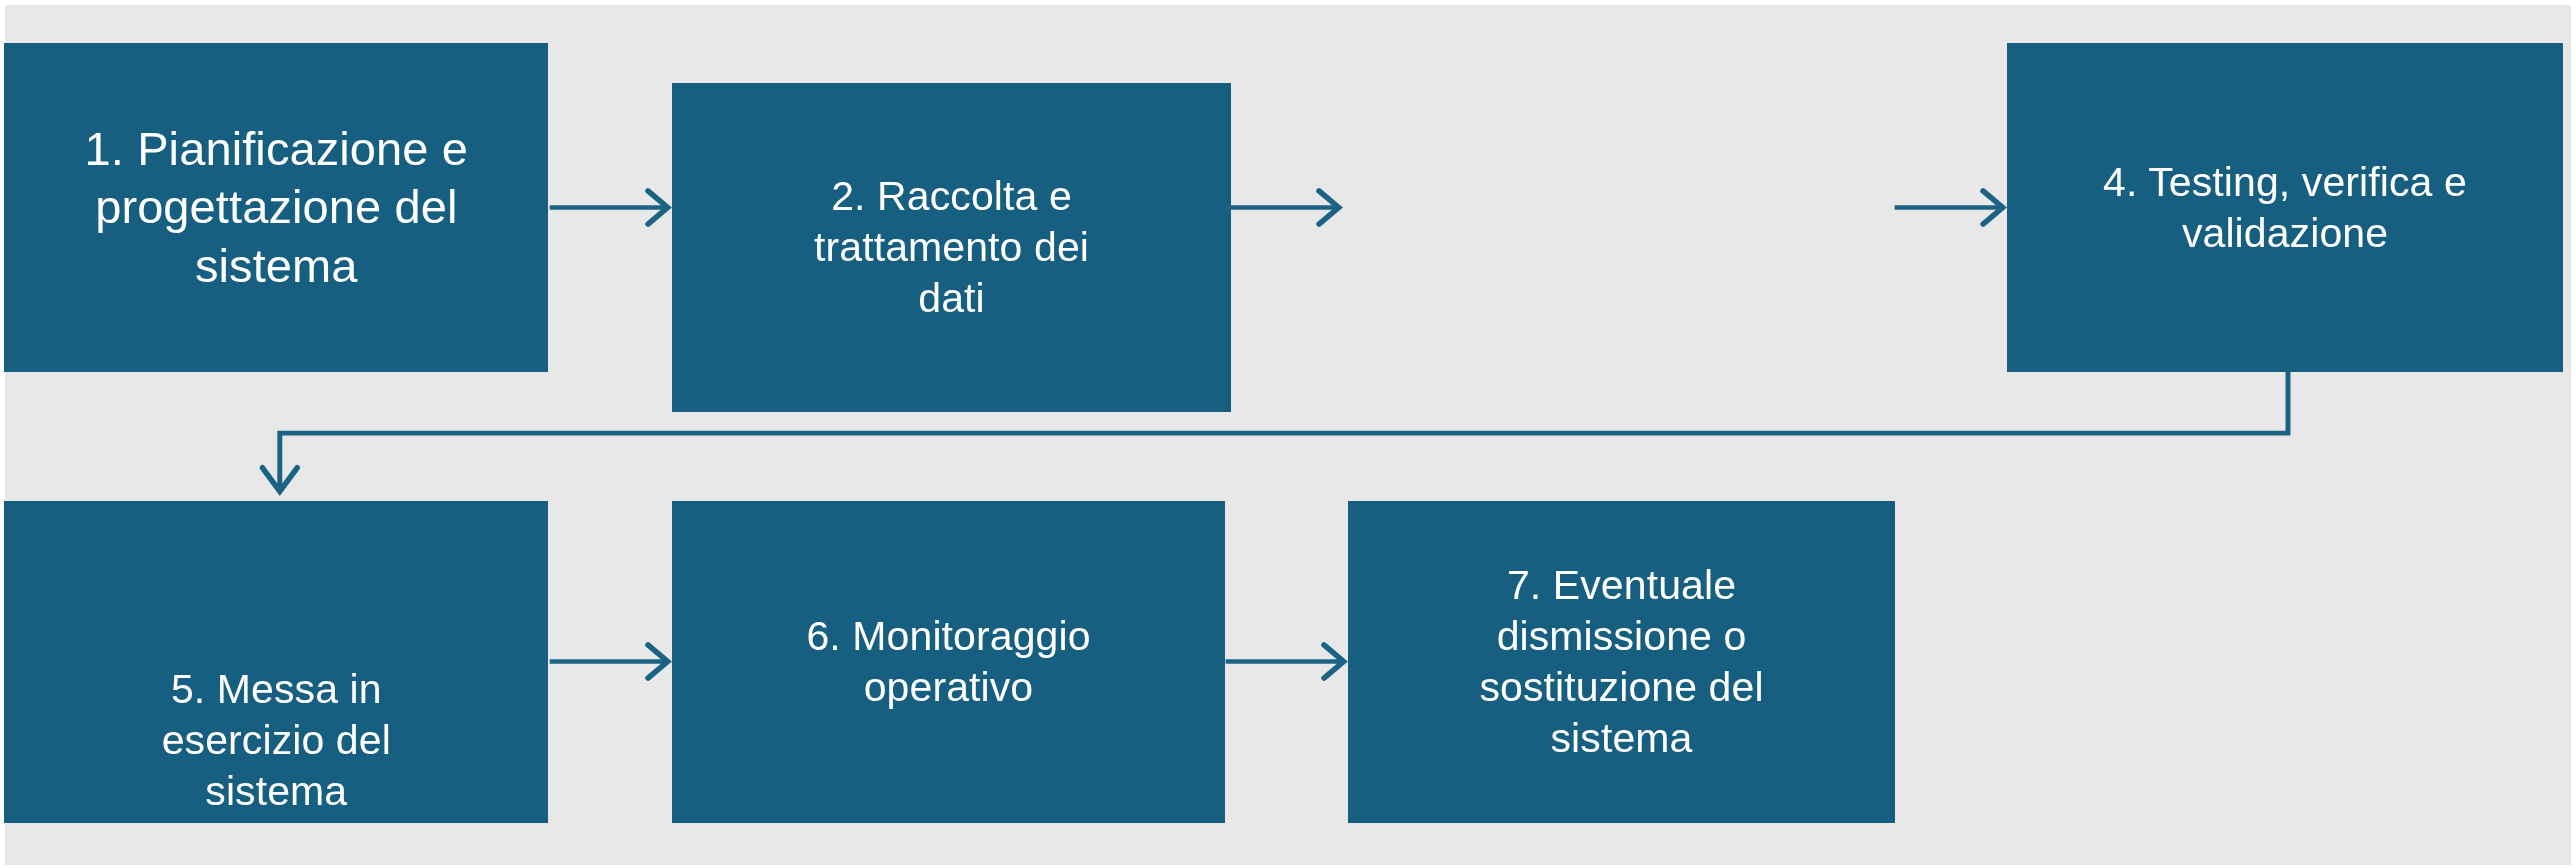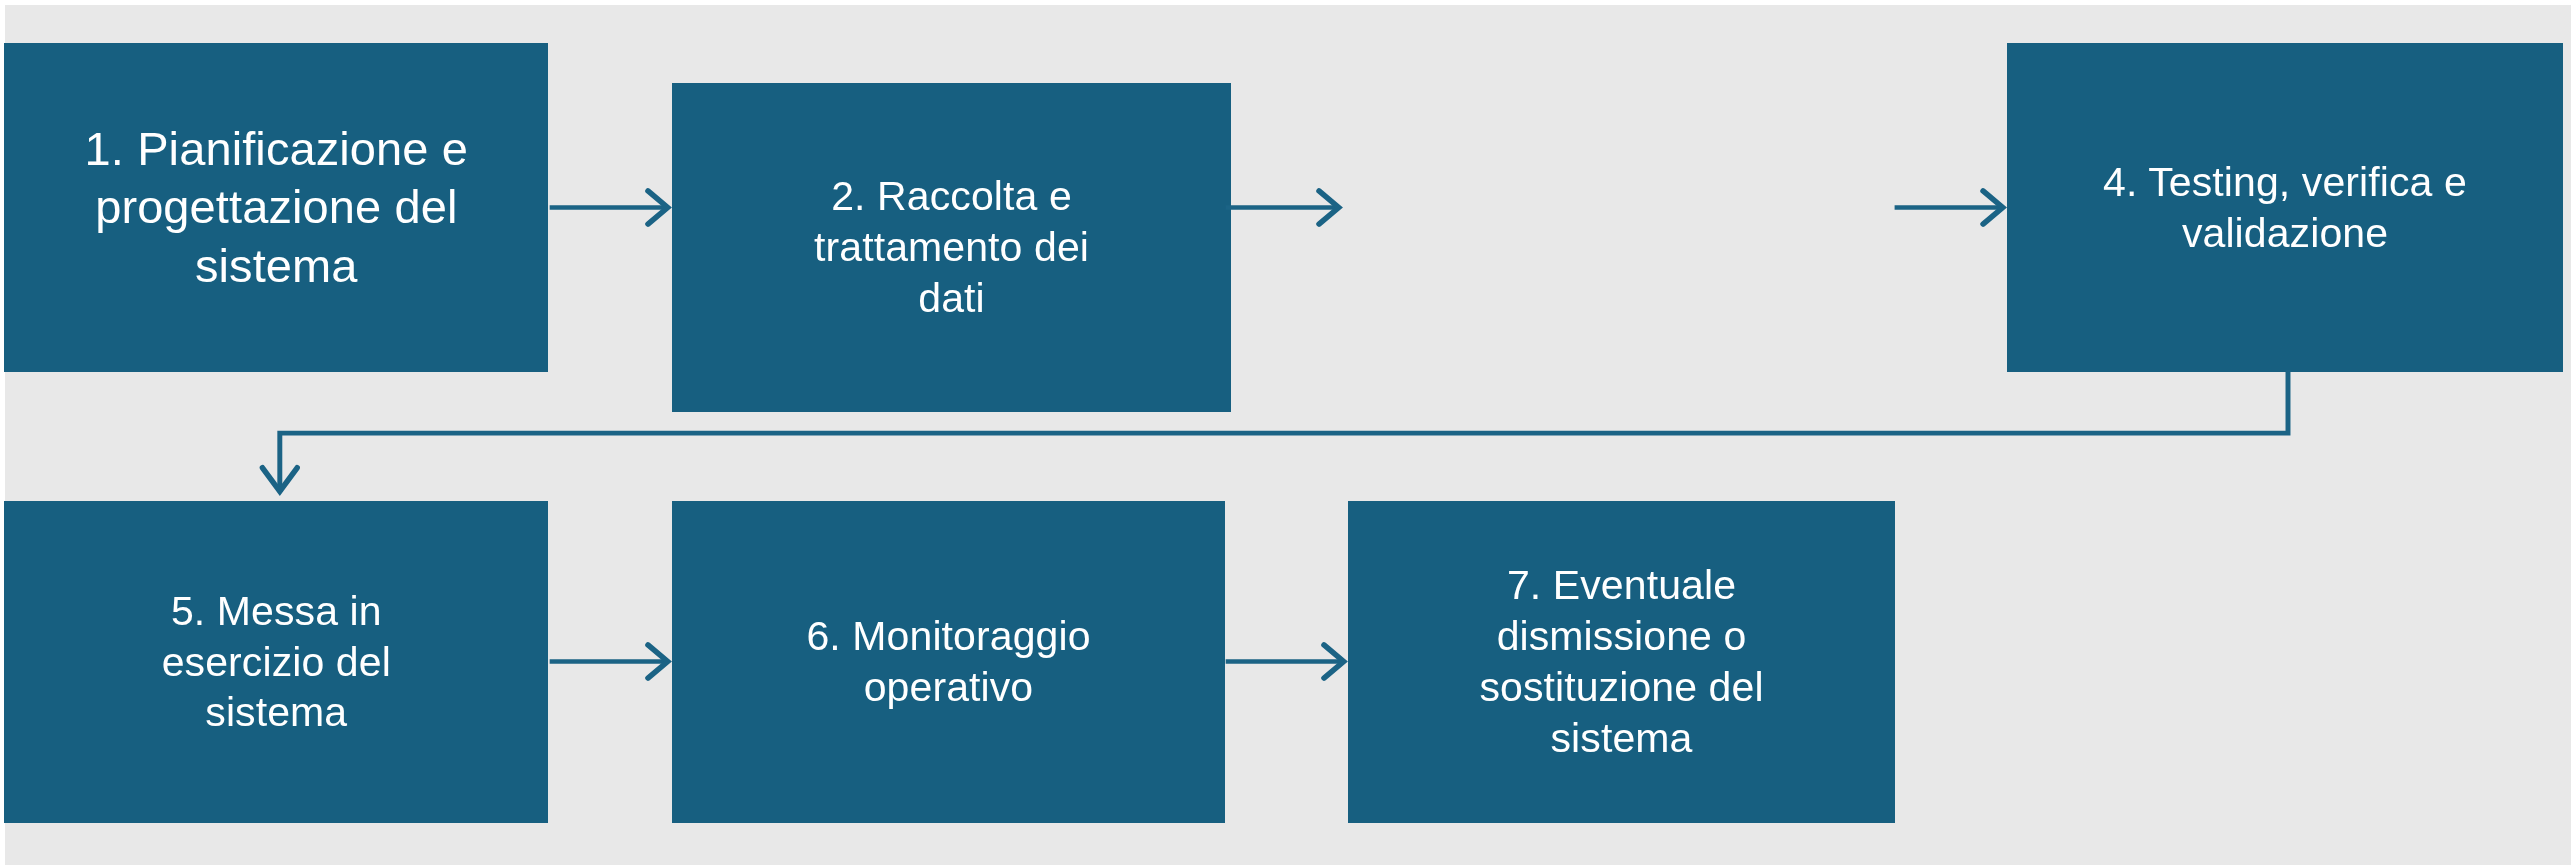--- a/index.html
+++ b/index.html
@@ -108,21 +108,21 @@
   </div>
 
   <div class="connector" style="left:249px; top:370px; width:2050px; height:130px;">
     <svg width="2050" height="130" viewBox="0 0 3300 210" aria-hidden="true">
 
       <path d="M 3288 0 L 3288 102 L 44 102 L 44 190" fill="none" stroke="#1b6385" stroke-width="8" stroke-linejoin="miter"></path>
       <polyline points="16,158 44,196 72,158" fill="none" stroke="#1b6385" stroke-width="9" stroke-linecap="round" stroke-linejoin="miter"></polyline>
     </svg>
   </div>
 
-  <div class="node" style="left:4.3px; top:501px; width:544px; height:322px; font-size:41px;">
+  <div class="node" style="left:4.3px; top:501px; width:544px; height:322px; font-size:41px;align-items:flex-end;">
     <span class="node-label">5. Messa in
 esercizio del
 sistema</span>
   </div>
 
   <div class="connector" style="left:549px; top:640px; width:123px; height:43px;">
     <svg width="123" height="43" viewBox="0 0 198 70" aria-hidden="true">
       <line x1="0" y1="35" x2="190" y2="35" stroke="#1b6385" stroke-width="7"></line>
       <polyline points="160,8 192,35 160,62" fill="none" stroke="#1b6385" stroke-width="9" stroke-linecap="round" stroke-linejoin="miter"></polyline>
     </svg>

